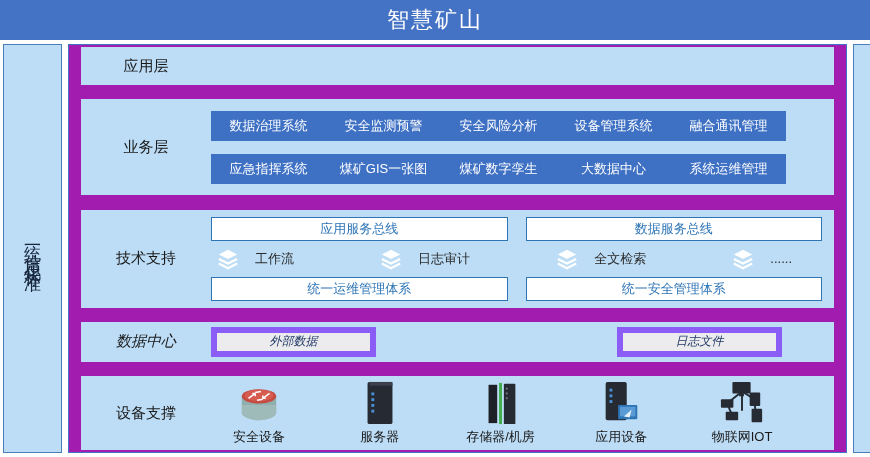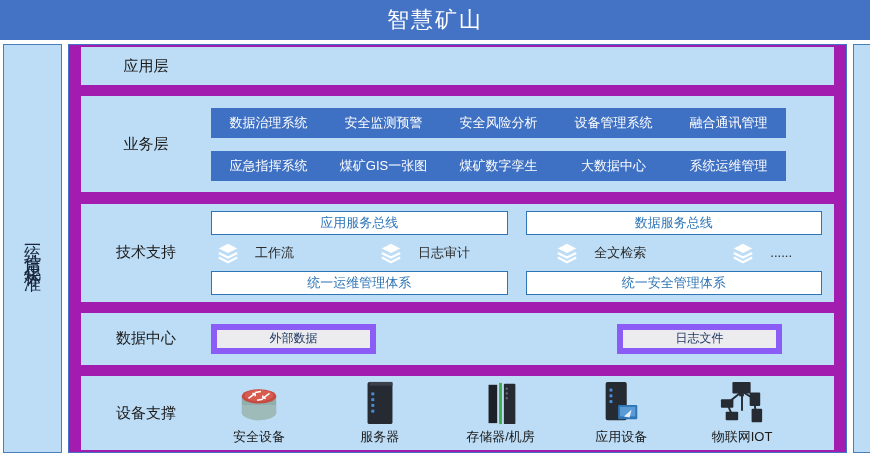--- a/index.html
+++ b/index.html
@@ -44,21 +44,21 @@
   .row-tech .content { flex-direction:column; justify-content:center; gap:7px;
                        align-items:stretch; padding-right:12px; }
   .tech-line { display:flex; gap:18px; }
   .bus-box { flex:1; height:24px; background:#fff; border:1px solid #2E75B6; color:#2E75B6;
              font-size:13px; display:flex; align-items:center; justify-content:center; }
   .mw-line { display:flex; justify-content:space-between; padding:0 30px 0 6px; }
   .mw-item { display:flex; align-items:center; gap:16px; }
   .mw-label { font-size:13px; color:#2b2b2b; }
 
   
-  .row-data { height:52px; }
+  .row-data { height:40px;font-style:italic; }
   .row-data .content { justify-content:space-between; padding-right:52px; }
   .data-box { width:165px; height:30px; background:#ECECEF; border:6px solid #8b5cf6;
               color:#203864; font-size:12px; display:flex; align-items:center; justify-content:center; }
 
   
   .row-dev { height:74px; }
   .row-dev .content { justify-content:space-between; padding-right:44px; }
   .dev-item { display:flex; flex-direction:column; align-items:center; gap:2px; width:96px; }
   .dev-label { font-size:13px; color:#1a1a1a; }
   .dev-icon { height:46px; display:flex; align-items:flex-end; justify-content:center; }

